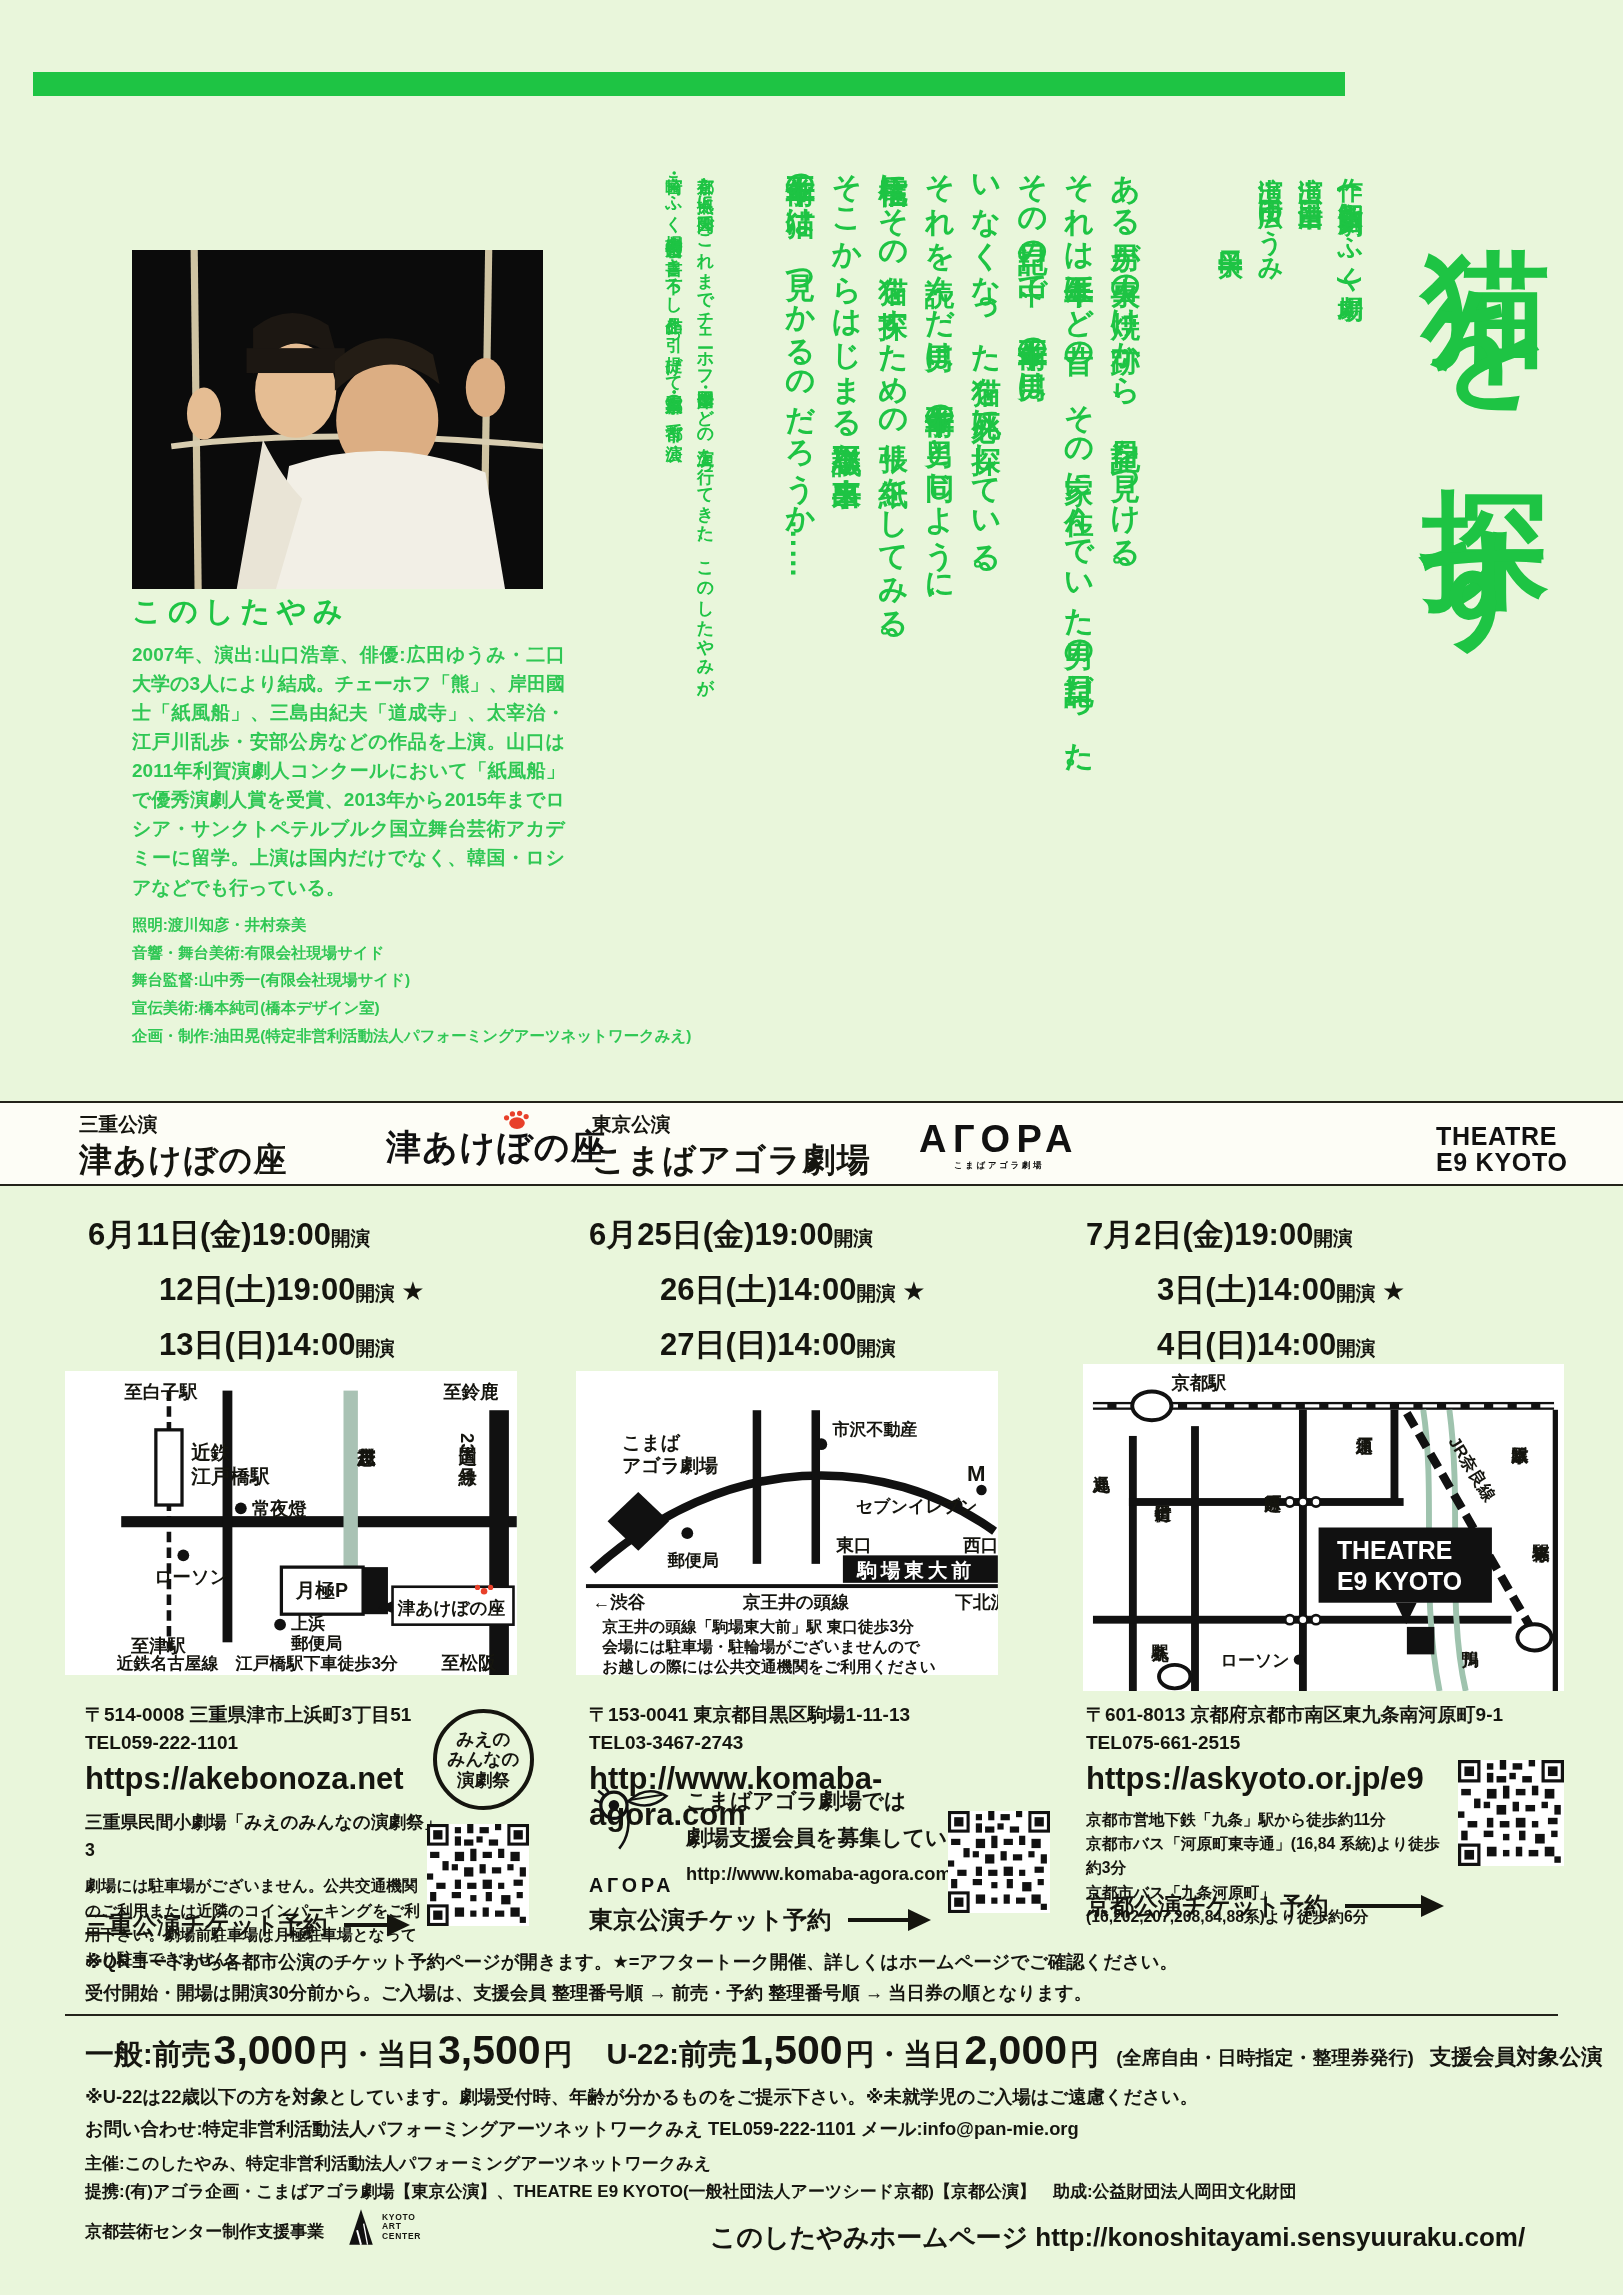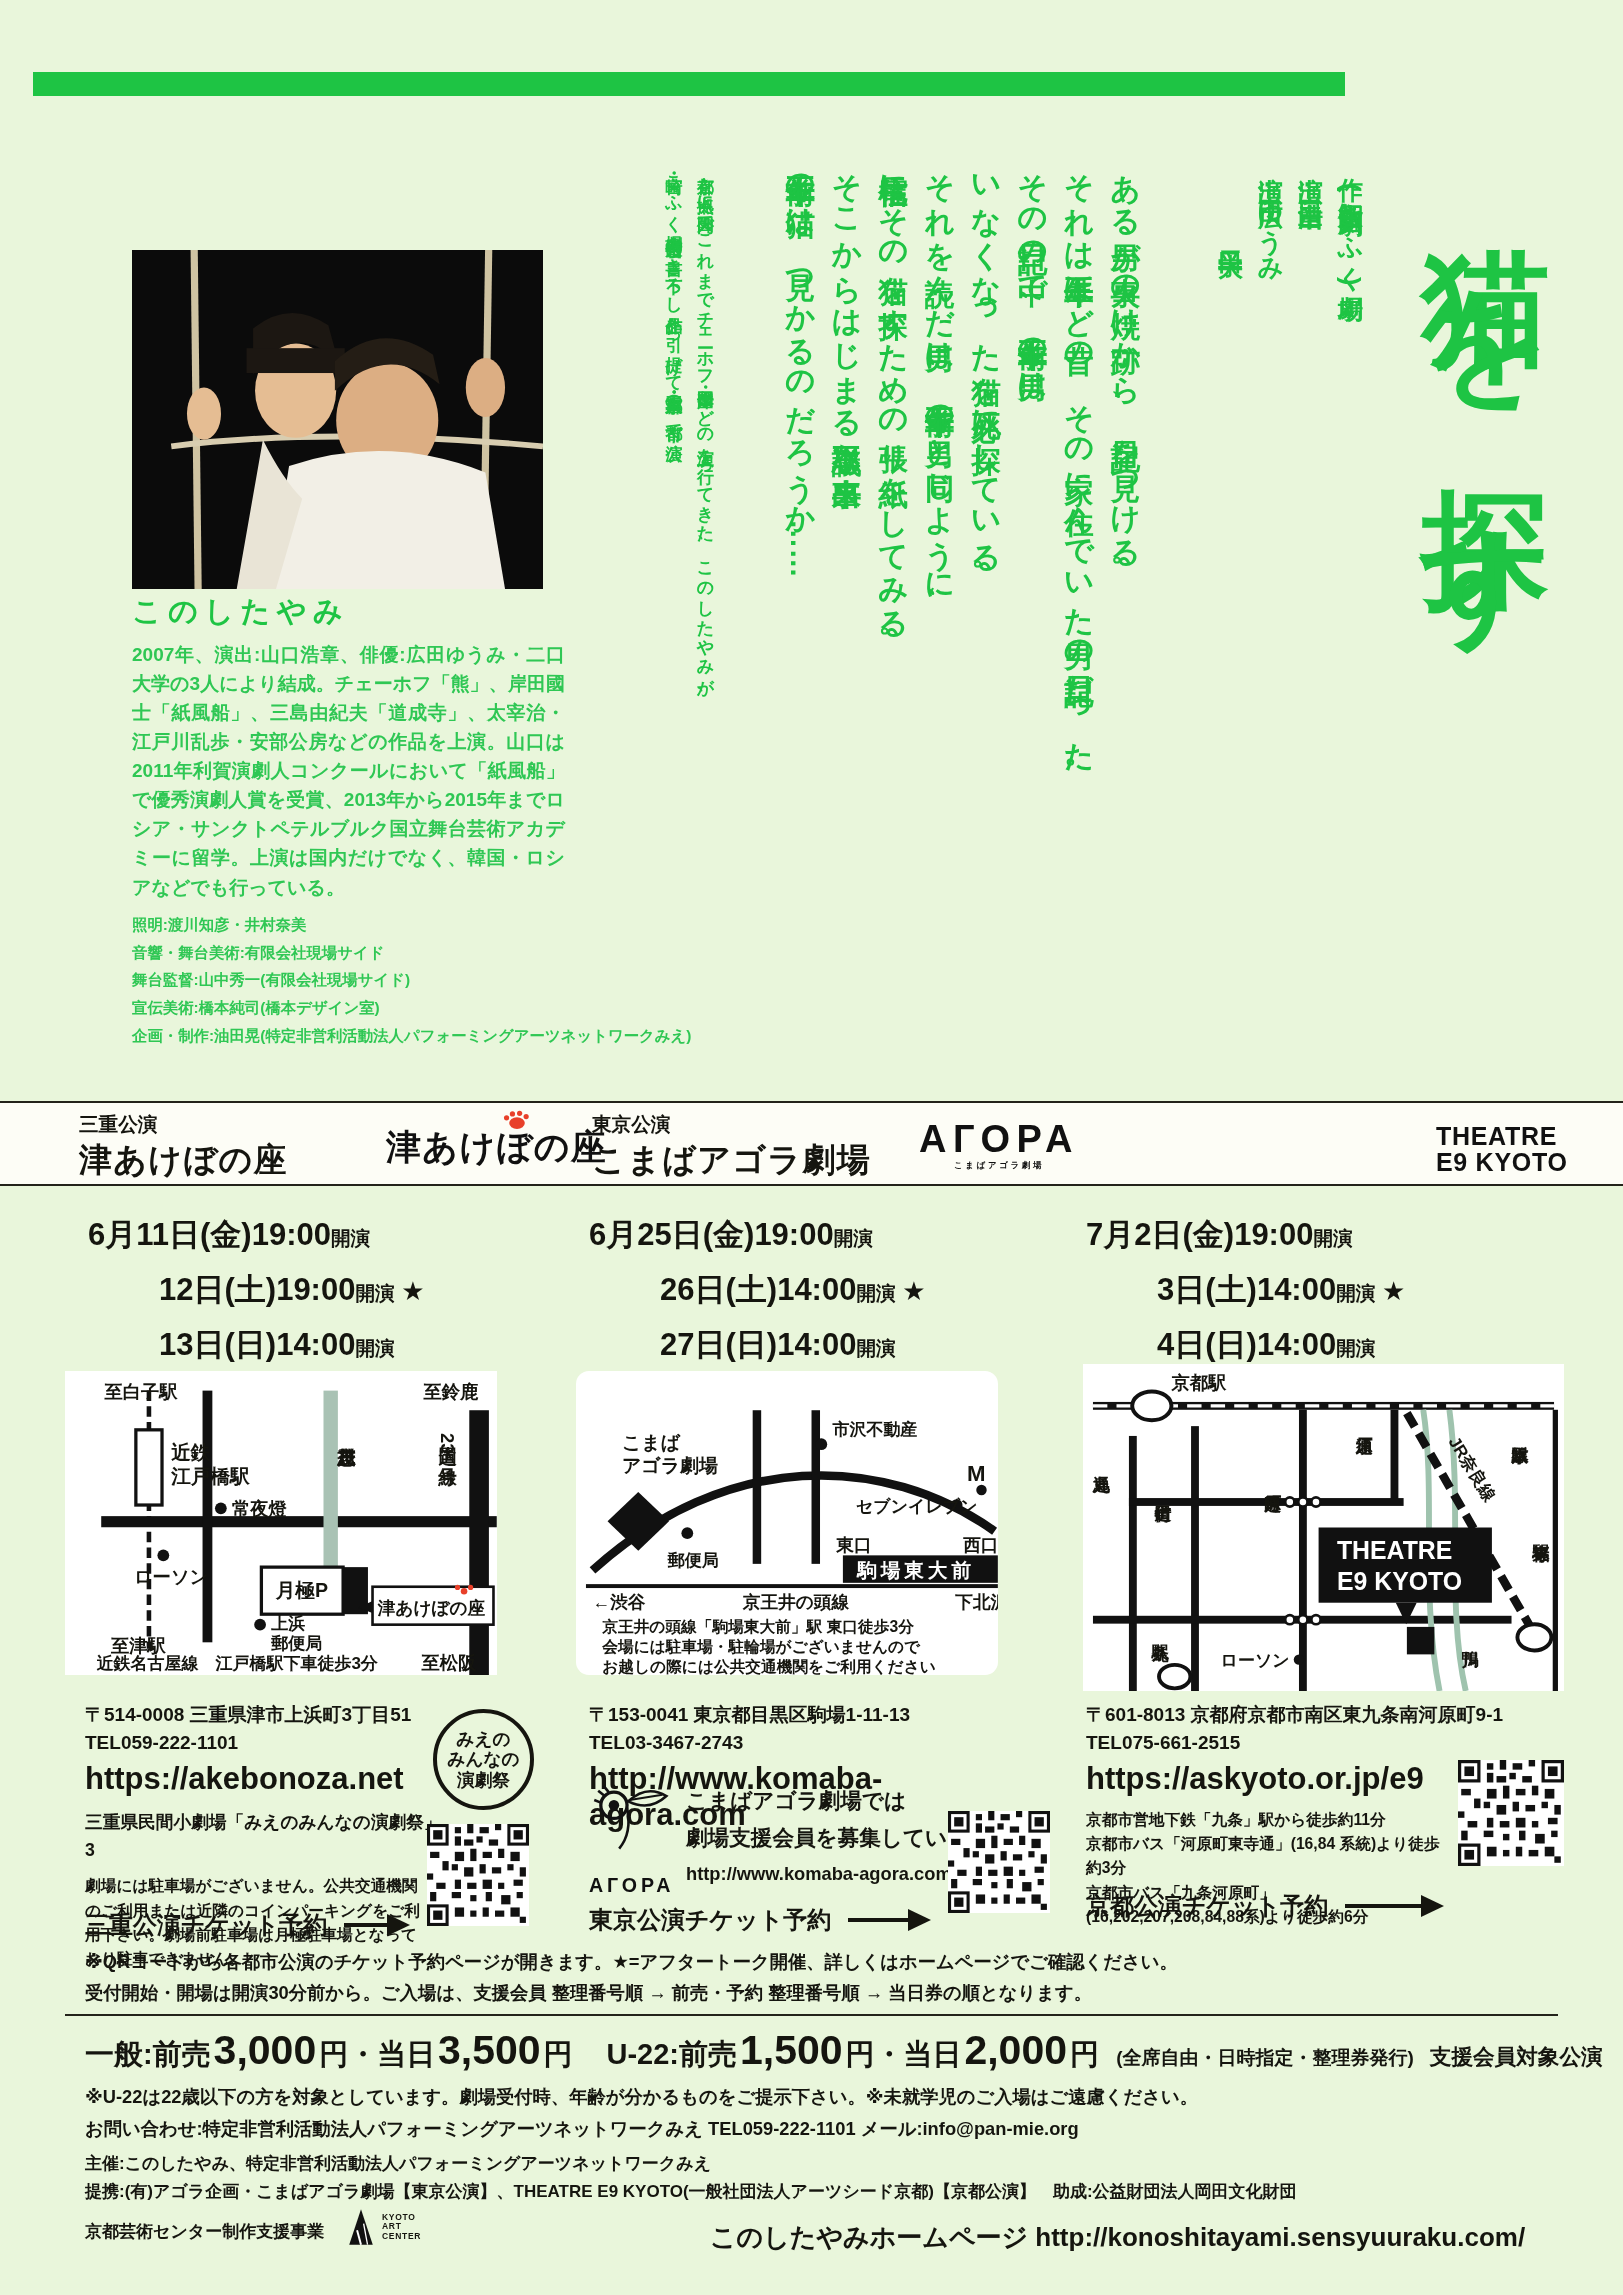--- a/index.html
+++ b/index.html
@@ -237,21 +237,21 @@
     <div><span>6月25日(金)</span><span>19:00</span><span class="kaien">開演</span><span class="star"></span></div>
     <div class="row2"><span>26日(土)</span><span>14:00</span><span class="kaien">開演</span><span class="star">★</span></div>
     <div class="row2"><span>27日(日)</span><span>14:00</span><span class="kaien">開演</span><span class="star"></span></div>
   </div>
   <div class="abs dates" style="left:1086px;top:1209px;">
     <div><span>7月2日(金)</span><span>19:00</span><span class="kaien">開演</span><span class="star"></span></div>
     <div class="row2"><span>3日(土)</span><span>14:00</span><span class="kaien">開演</span><span class="star">★</span></div>
     <div class="row2"><span>4日(日)</span><span>14:00</span><span class="kaien">開演</span><span class="star"></span></div>
   </div>
 
-  <div class="abs mapbox" style="left:65px;top:1371px;width:432px;height:304px;">
+  <div class="abs mapbox" style="left:65px;top:1371px;width:432px;height:304px;padding-left:20px;">
     <svg width="432" height="304" viewBox="0 0 660 465">
       <line x1="128" y1="30" x2="128" y2="425" stroke="#111" stroke-width="7" stroke-dasharray="16 8"></line>
       <rect x="55" y="222" width="605" height="17" fill="#111"></rect>
       <rect x="210" y="30" width="15" height="385" fill="#111"></rect>
       <rect x="395" y="30" width="22" height="315" fill="#a9c2b4"></rect>
       <rect x="618" y="60" width="30" height="405" fill="#111"></rect>
       <rect x="108" y="90" width="40" height="115" fill="#fff" stroke="#111" stroke-width="5"></rect>
       <circle cx="238" cy="210" r="9" fill="#111"></circle>
       <circle cx="150" cy="282" r="9" fill="#111"></circle>
       <rect x="300" y="300" width="125" height="72" fill="#fff" stroke="#111" stroke-width="5"></rect>
@@ -273,21 +273,21 @@
       <text x="322" y="346" font-size="30">月極P</text>
       <text x="478" y="372" font-size="27">津あけぼの座</text>
       <text x="315" y="395" font-size="26">上浜</text>
       <text x="315" y="425" font-size="26">郵便局</text>
       <text x="70" y="430" font-size="28">至津駅</text>
       <text x="545" y="456" font-size="28">至松阪</text>
       <text x="48" y="456" font-size="26">近鉄名古屋線　江戸橋駅下車徒歩3分</text>
     </svg>
   </div>
 
-  <div class="abs mapbox" style="left:576px;top:1371px;width:422px;height:304px;border-radius:13px;">
+  <div class="abs mapbox" style="left:576px;top:1371px;width:422px;height:304px;">
     <svg width="422" height="304" viewBox="0 0 645 465">
       <path d="M25,305 C230,120 470,125 640,245" stroke="#111" stroke-width="13" fill="none"></path>
       <rect x="270" y="60" width="13" height="235" fill="#111"></rect>
       <rect x="360" y="60" width="13" height="235" fill="#111"></rect>
       <polygon points="95,185 142,230 95,275 48,230" fill="#111"></polygon>
       <circle cx="170" cy="248" r="9" fill="#111"></circle>
       <circle cx="375" cy="112" r="9" fill="#111"></circle>
       <circle cx="582" cy="205" r="9" fill="#111"></circle>
       <circle cx="620" cy="182" r="8" fill="#111"></circle>
       <rect x="408" y="282" width="237" height="42" fill="#111"></rect>

